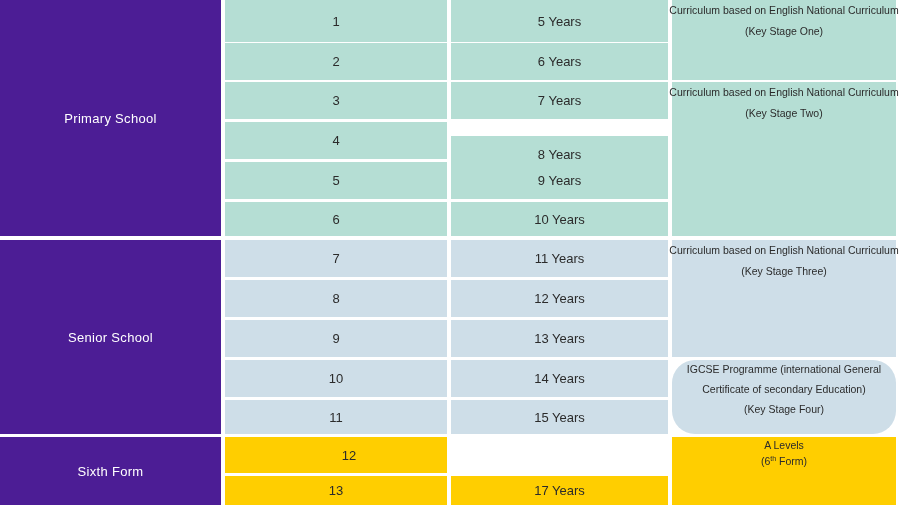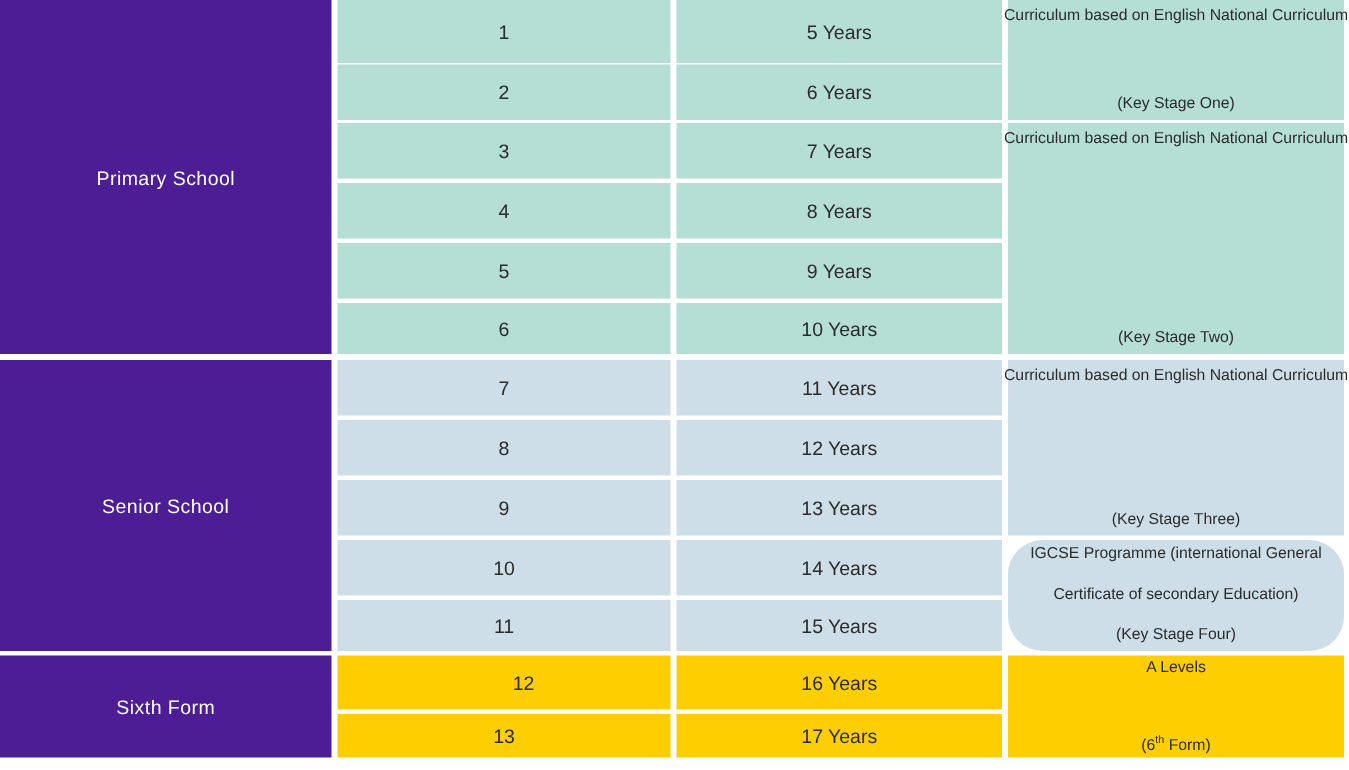--- a/index.html
+++ b/index.html
@@ -66,21 +66,21 @@
   }
 
   
   .curr-cell {
     position: absolute;
     left: 672px;
     width: 224px;
     display: flex;
     flex-direction: column;
     align-items: center;
-    justify-content: space-between;
+    justify-content: flex-start;
     text-align: center;
     font-size: 10.5px;
     color: #2b2b2b;
     line-height: 2.0;
     box-sizing: border-box;
     padding: 0 3px;
   }
   .curr-cell .line { display: block; white-space: nowrap; }
 
   
@@ -151,21 +151,21 @@
 
   <div class="age-cell fill-green" style="top:0px;height:42px;">
       <span>5 Years</span>
     </div>
   <div class="age-cell fill-green" style="top:43px;height:37px;">
       <span>6 Years</span>
     </div>
   <div class="age-cell fill-green" style="top:82px;height:37px;">
       <span>7 Years</span>
     </div>
-  <div class="age-cell fill-green" style="top:122px;height:37px;">
+  <div class="age-cell fill-green" style="top:136px;height:37px;">
       <span>8 Years</span>
     </div>
   <div class="age-cell fill-green" style="top:162px;height:37px;">
       <span>9 Years</span>
     </div>
   <div class="age-cell fill-green" style="top:202px;height:34px;">
       <span>10 Years</span>
     </div>
 
   <div class="age-cell fill-blue" style="top:240px;height:37px;">
@@ -177,23 +177,20 @@
   <div class="age-cell fill-blue" style="top:320px;height:37px;text-align:center;">
       <span>13 Years</span>
     </div>
   <div class="age-cell fill-blue" style="top:360px;height:37px;">
       <span>14 Years</span>
     </div>
   <div class="age-cell fill-blue" style="top:400px;height:34px;">
       <span>15 Years</span>
     </div>
 
-  <div class="age-cell fill-yellow" style="top:437px;height:36px;">
-      <span>16 Years</span>
-    </div>
   <div class="age-cell fill-yellow" style="top:476px;height:29px;">
       <span>17 Years</span>
     </div>
 
   <div class="curr-cell fill-green" style="top:0px;height:80px;">
     <span class="line">Curriculum based on English National Curriculum</span>
     <span class="line">(Key Stage One)</span>
   </div>
 
   <div class="curr-cell fill-green" style="top:82px;height:154px;">

